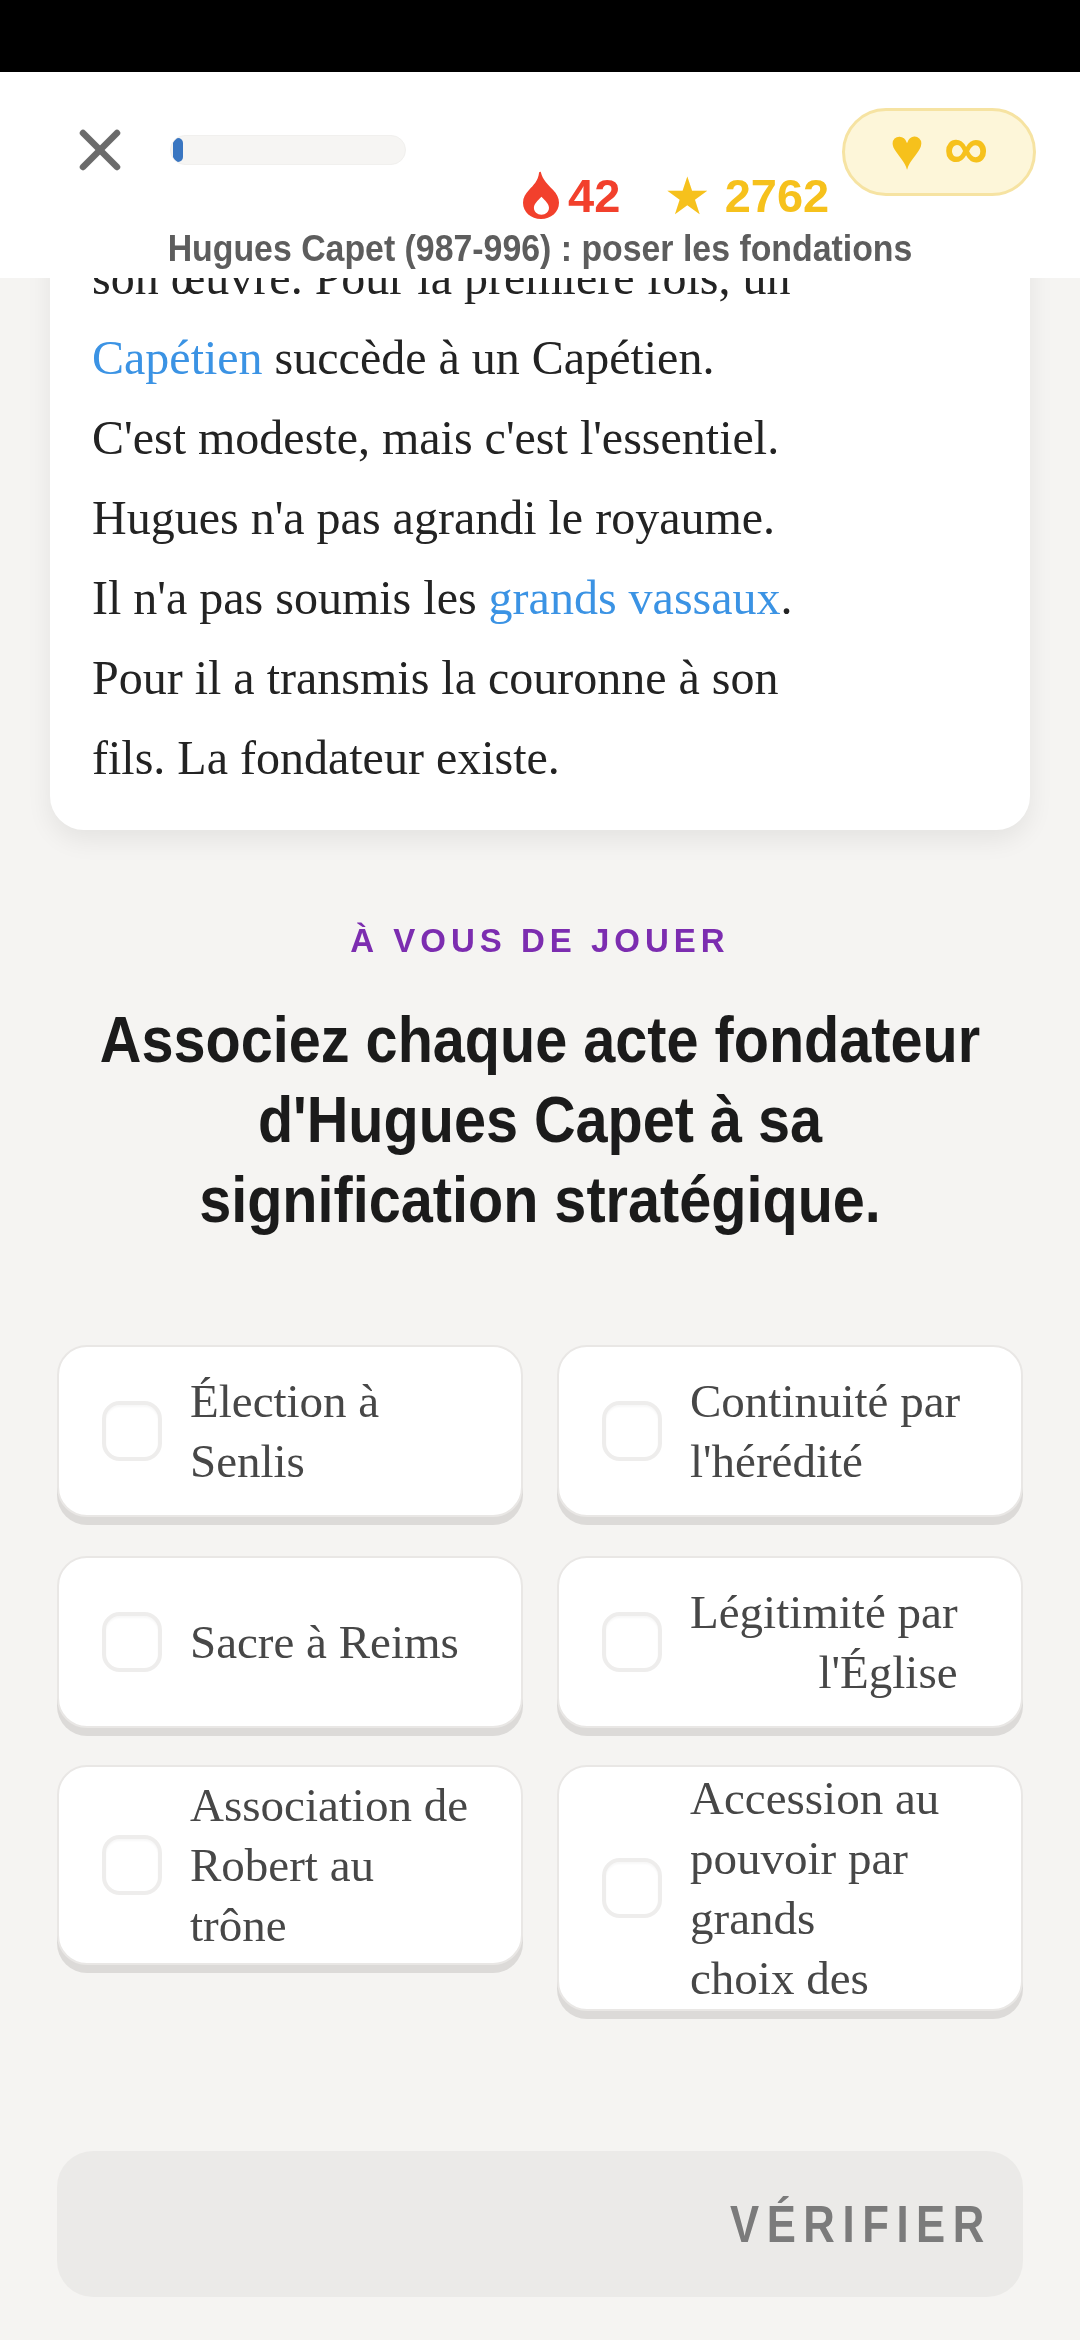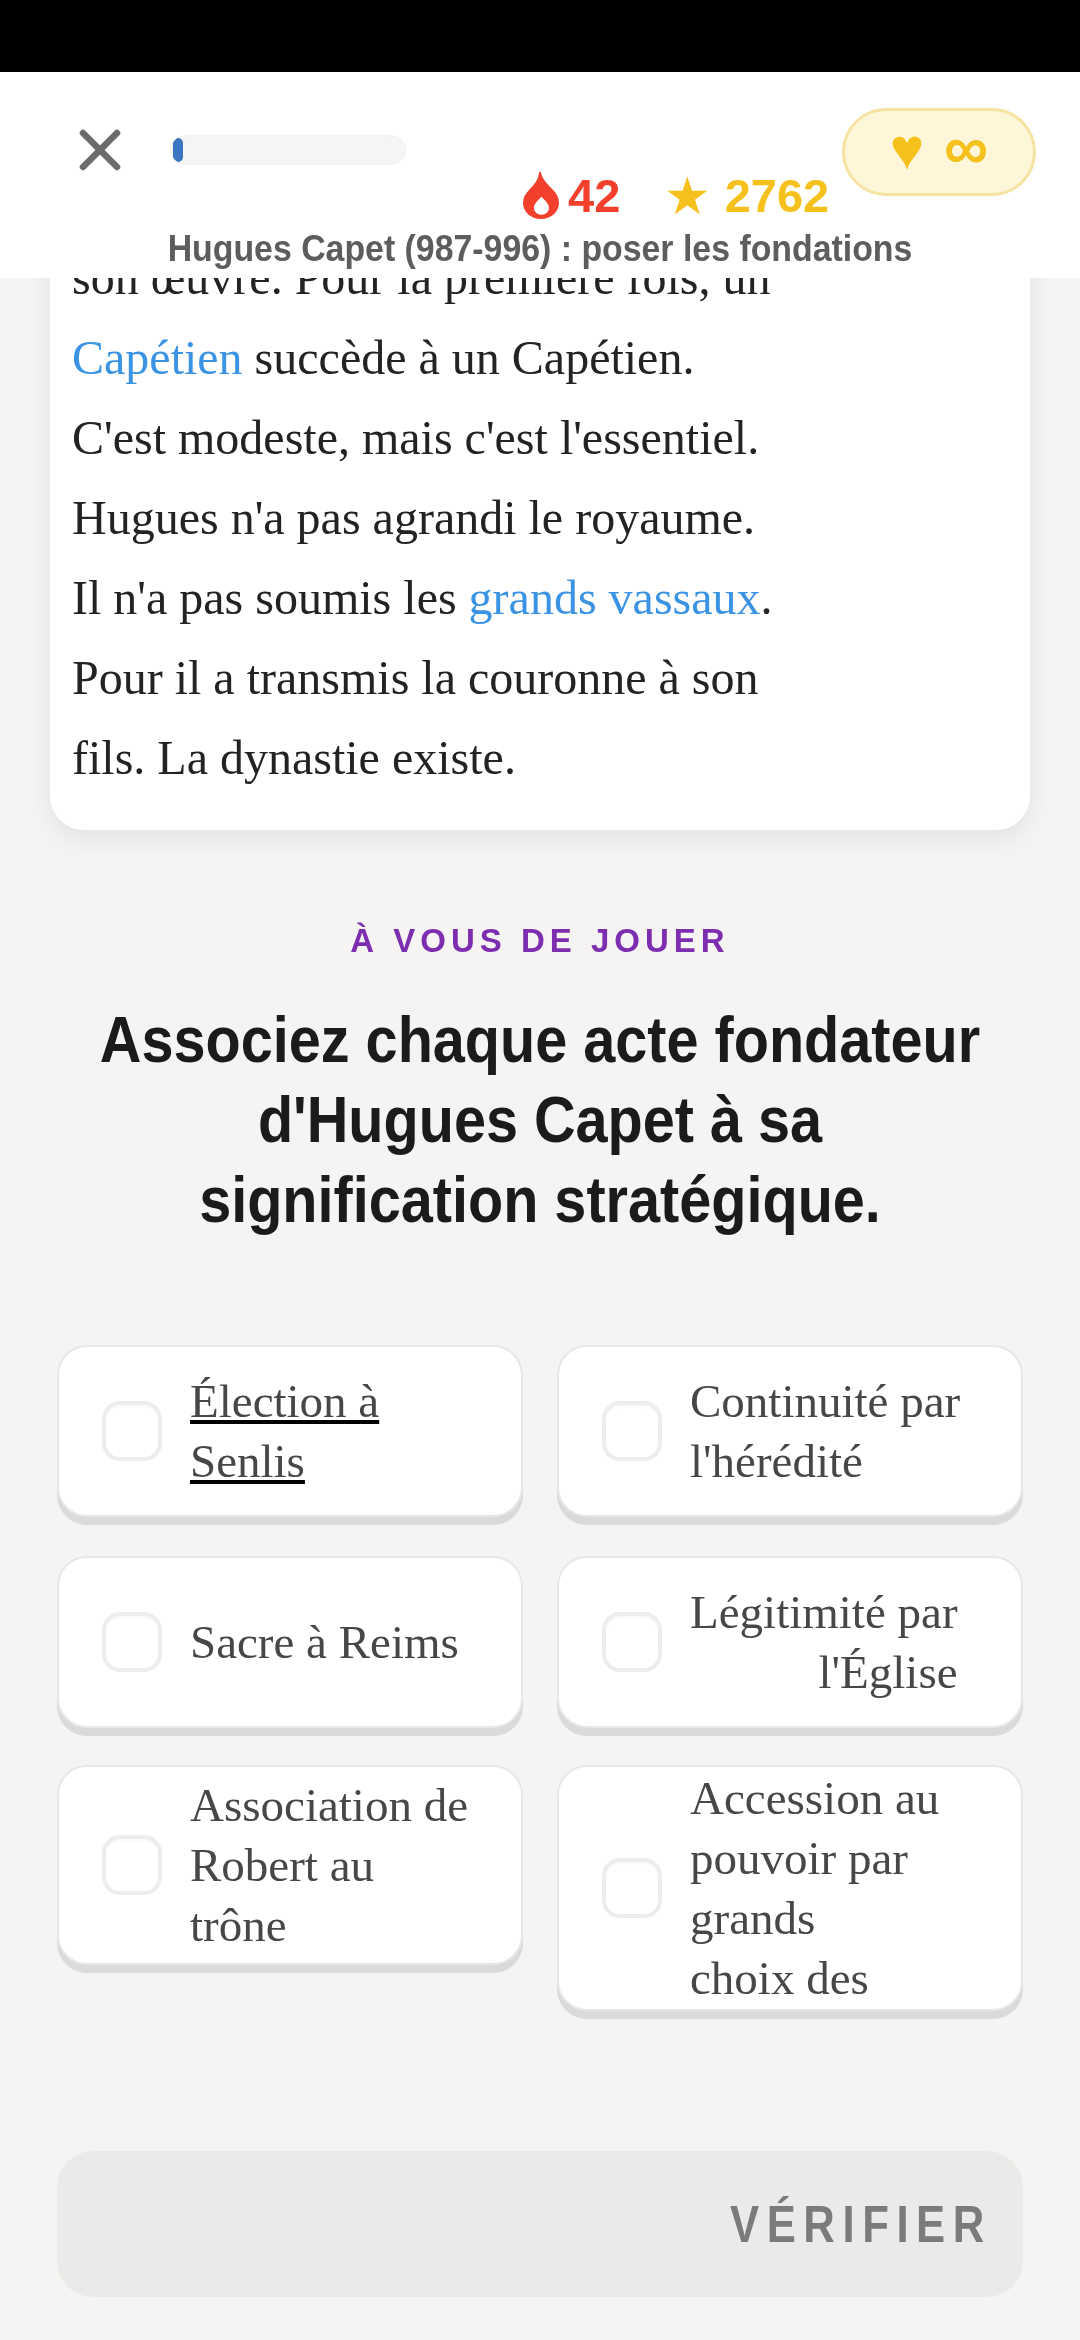--- a/index.html
+++ b/index.html
@@ -26,37 +26,37 @@
                background:#fdf6d9;border:3px solid #f6e3a2;box-sizing:border-box;
                display:flex;align-items:center;justify-content:center;gap:20px;cursor:pointer;}
   .heart-glyph{font-size:58px;color:var(--gold,#f6c11c);line-height:1;margin-top:-6px;}
   .infinity-glyph{font-size:62px;font-weight:700;color:var(--gold,#f6c11c);line-height:1;margin-top:-8px;}
   .lesson-title{position:absolute;left:0;top:156px;width:1080px;text-align:center;
                 font-size:36px;font-weight:700;color:#5d5d5d;transform:scaleX(.94);}
 
   
   .content-card{position:absolute;left:50px;top:118px;width:980px;height:712px;background:#fff;
                 border-radius:34px;box-shadow:0 10px 26px rgba(0,0,0,.07);z-index:1;box-sizing:border-box;}
-  .article{margin:120px 40px 0 22px;font-family:"Liberation Serif","DejaVu Serif",serif;
+  .article{margin:120px 40px 0 42px;font-family:"Liberation Serif","DejaVu Serif",serif;
            font-size:48px;line-height:80px;color:#232323;}
   .article-line{white-space:nowrap;}
   .article-link{color:var(--link-blue,#3b93e4);cursor:pointer;}
 
   
   .kicker{position:absolute;left:0;top:922px;width:1080px;text-align:center;
           font-size:33px;font-weight:700;letter-spacing:5px;color:var(--accent-purple,#7c2db0);}
   .heading{position:absolute;left:0;top:1000px;width:1080px;text-align:center;
            font-size:64px;line-height:80px;font-weight:700;color:#1b1b1b;transform:scaleX(.9);}
   .heading-line{white-space:nowrap;}
 
   
   .choice-card{position:absolute;width:466px;background:#fff;border:2px solid #e9e7e5;
                border-radius:30px;box-shadow:0 8px 0 #dcdad8;box-sizing:border-box;
                display:flex;align-items:center;gap:28px;padding-left:43px;padding-right:24px;cursor:pointer;}
-  .c0{left:57px;top:1345px;height:172px;text-decoration:underline;}
+  .c0{left:57px;top:1345px;height:172px;}
   .c1{left:557px;top:1345px;height:172px;}
   .c2{left:57px;top:1556px;height:172px;}
   .c3{left:557px;top:1556px;height:172px;text-align:right;}
   .c4{left:57px;top:1765px;height:200px;}
   .c5{left:557px;top:1765px;height:246px;}
   .checkbox{flex:0 0 auto;width:60px;height:60px;border-radius:18px;background:#fff;
             border:4px solid #eeedec;box-sizing:border-box;box-shadow:inset 0 2px 2px rgba(0,0,0,.03);}
   .card-label{font-family:"Liberation Serif","DejaVu Serif",serif;font-size:47px;line-height:60px;
               color:#474747;}
   .card-label div{white-space:nowrap;}
@@ -76,21 +76,21 @@
   <div class="status-bar"></div>
 
   <div class="content-card">
     <div class="article" id="article">
         <div class="article-line"><span>son œuvre. Pour la première fois, un</span></div>
         <div class="article-line"><span class="article-link">Capétien</span><span> succède à un Capétien.</span></div>
         <div class="article-line"><span>C'est modeste, mais c'est l'essentiel.</span></div>
         <div class="article-line"><span>Hugues n'a pas agrandi le royaume.</span></div>
         <div class="article-line"><span>Il n'a pas soumis les </span><span class="article-link">grands vassaux</span><span>.</span></div>
         <div class="article-line"><span>Pour il a transmis la couronne à son</span></div>
-        <div class="article-line"><span>fils. La dynastie existe.</span></div>
+        <div class="article-line"><span>fils. La fondateur existe.</span></div>
       </div>
   </div>
 
   <div class="kicker">À VOUS DE JOUER</div>
 
   <div class="heading" id="heading">
       <div class="heading-line">Associez chaque acte fondateur</div>
       <div class="heading-line">d'Hugues Capet à sa</div>
       <div class="heading-line">signification stratégique.</div>
     </div>

